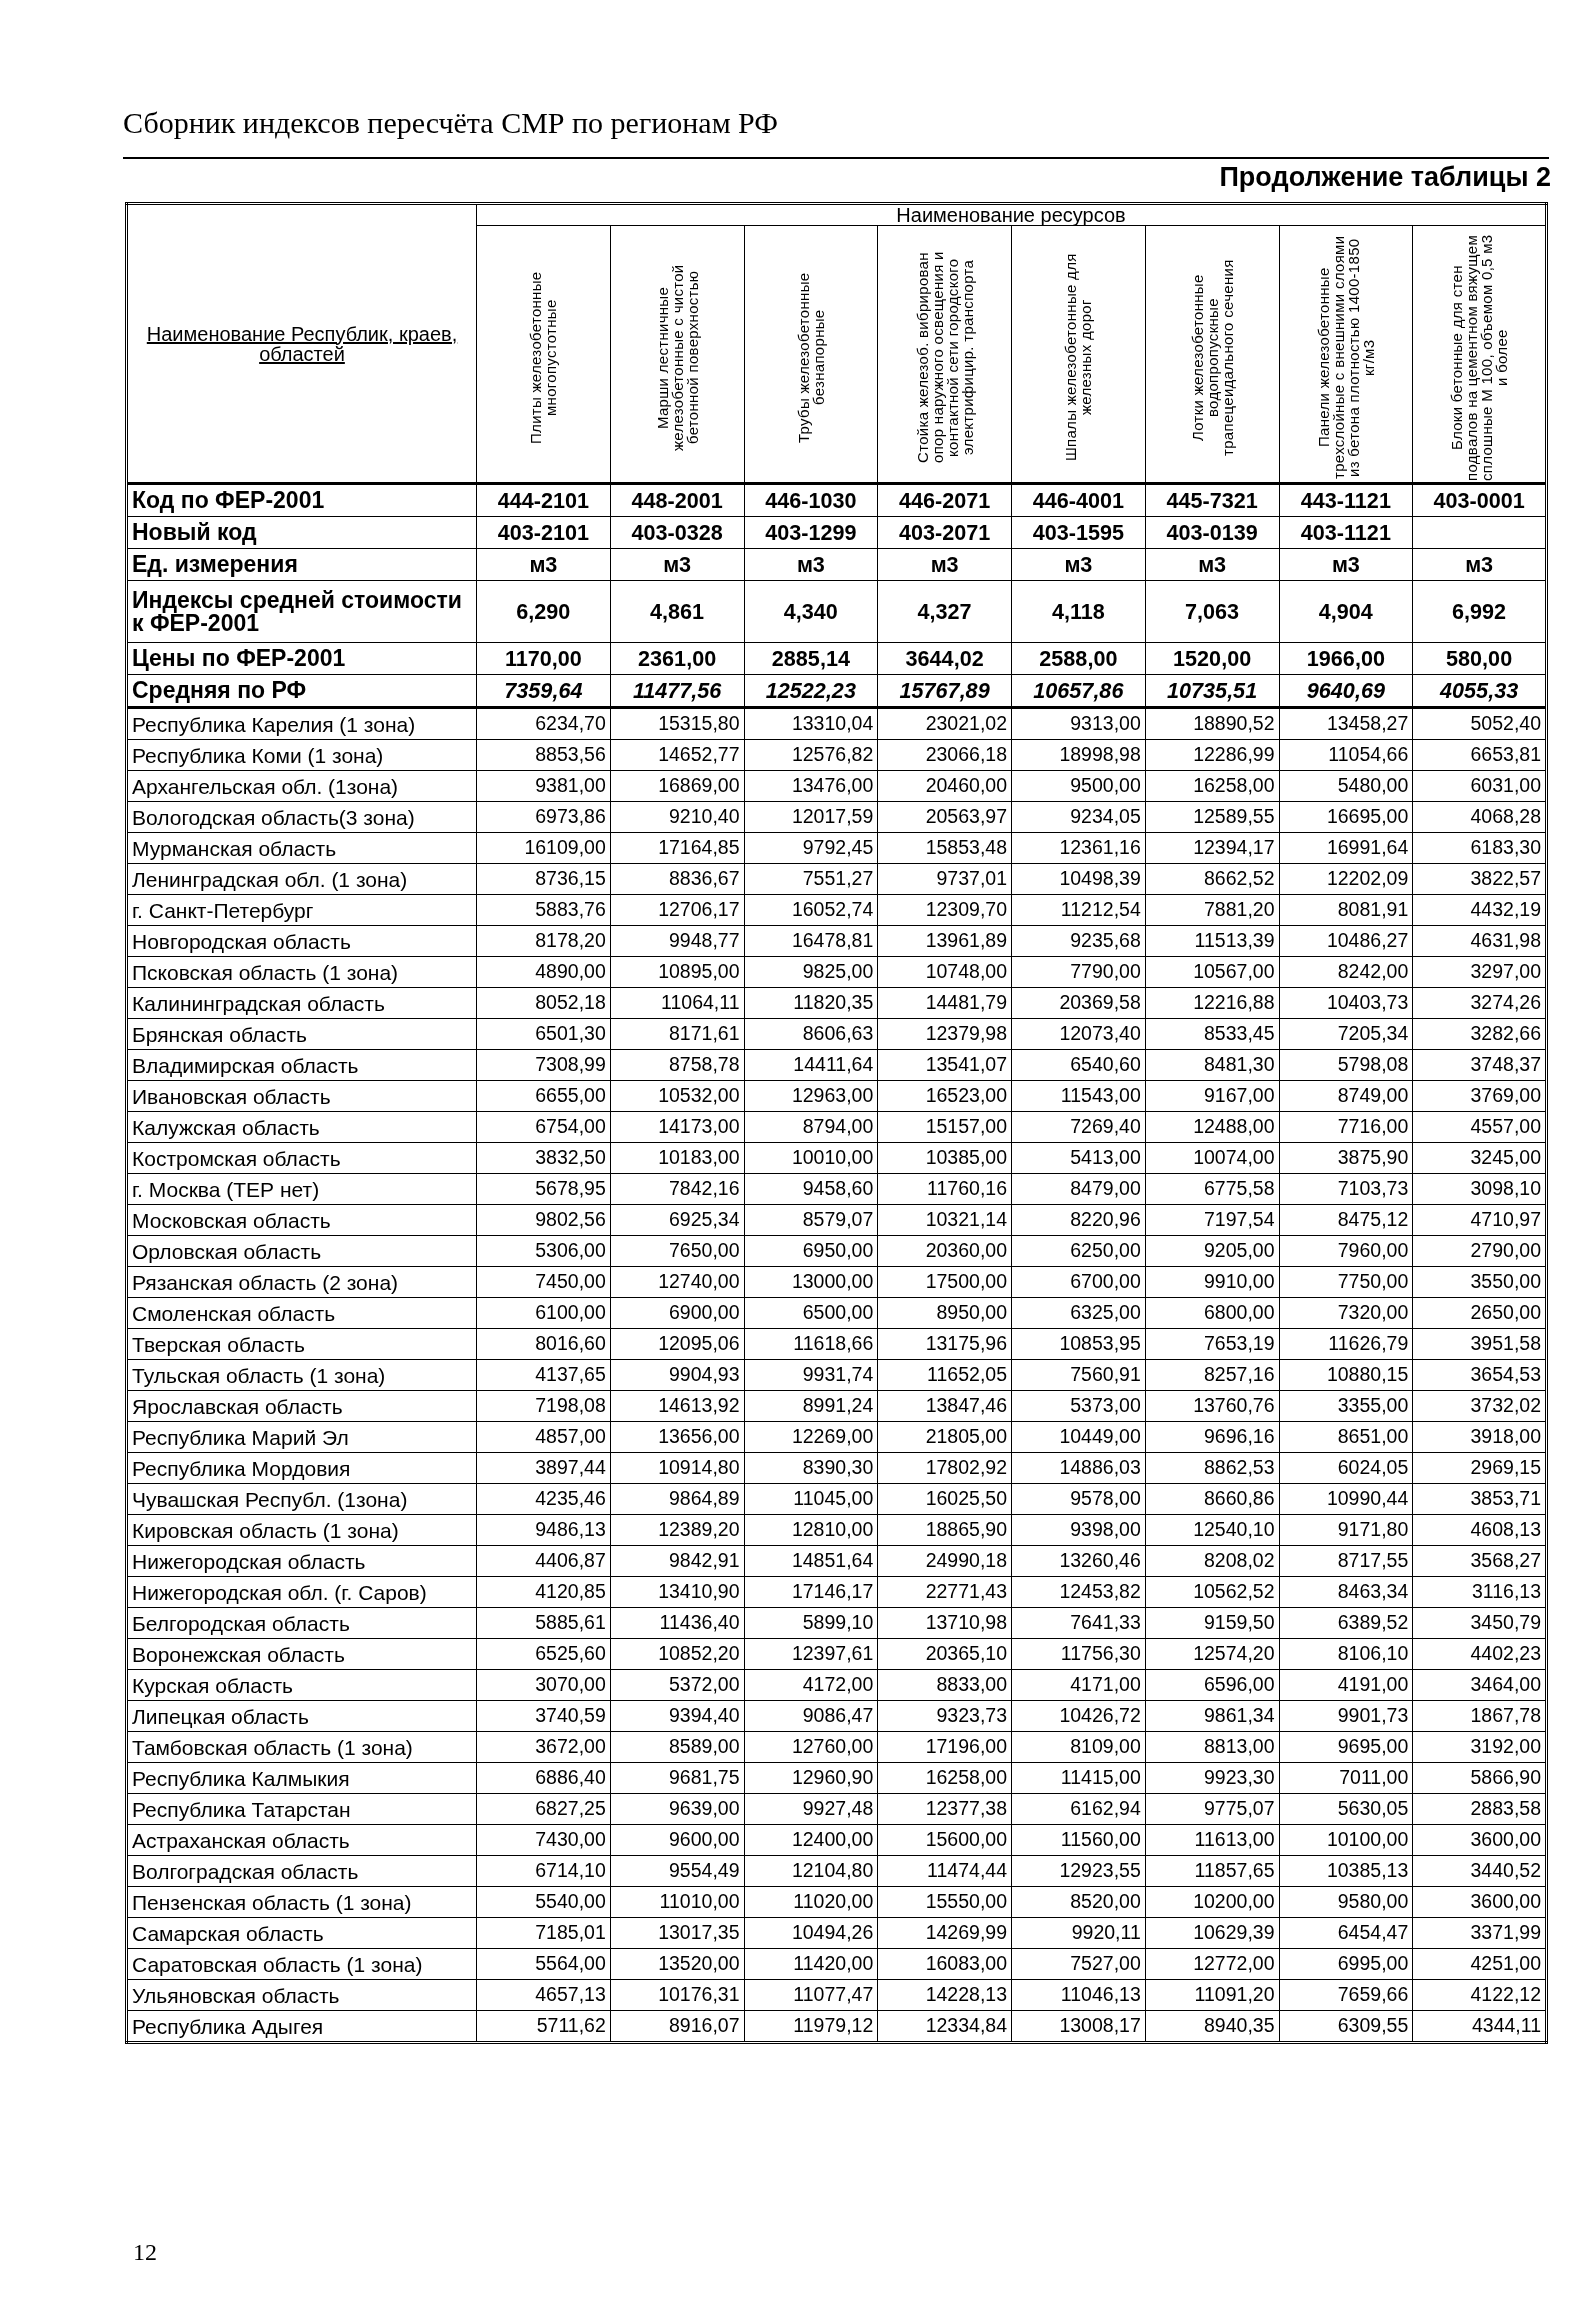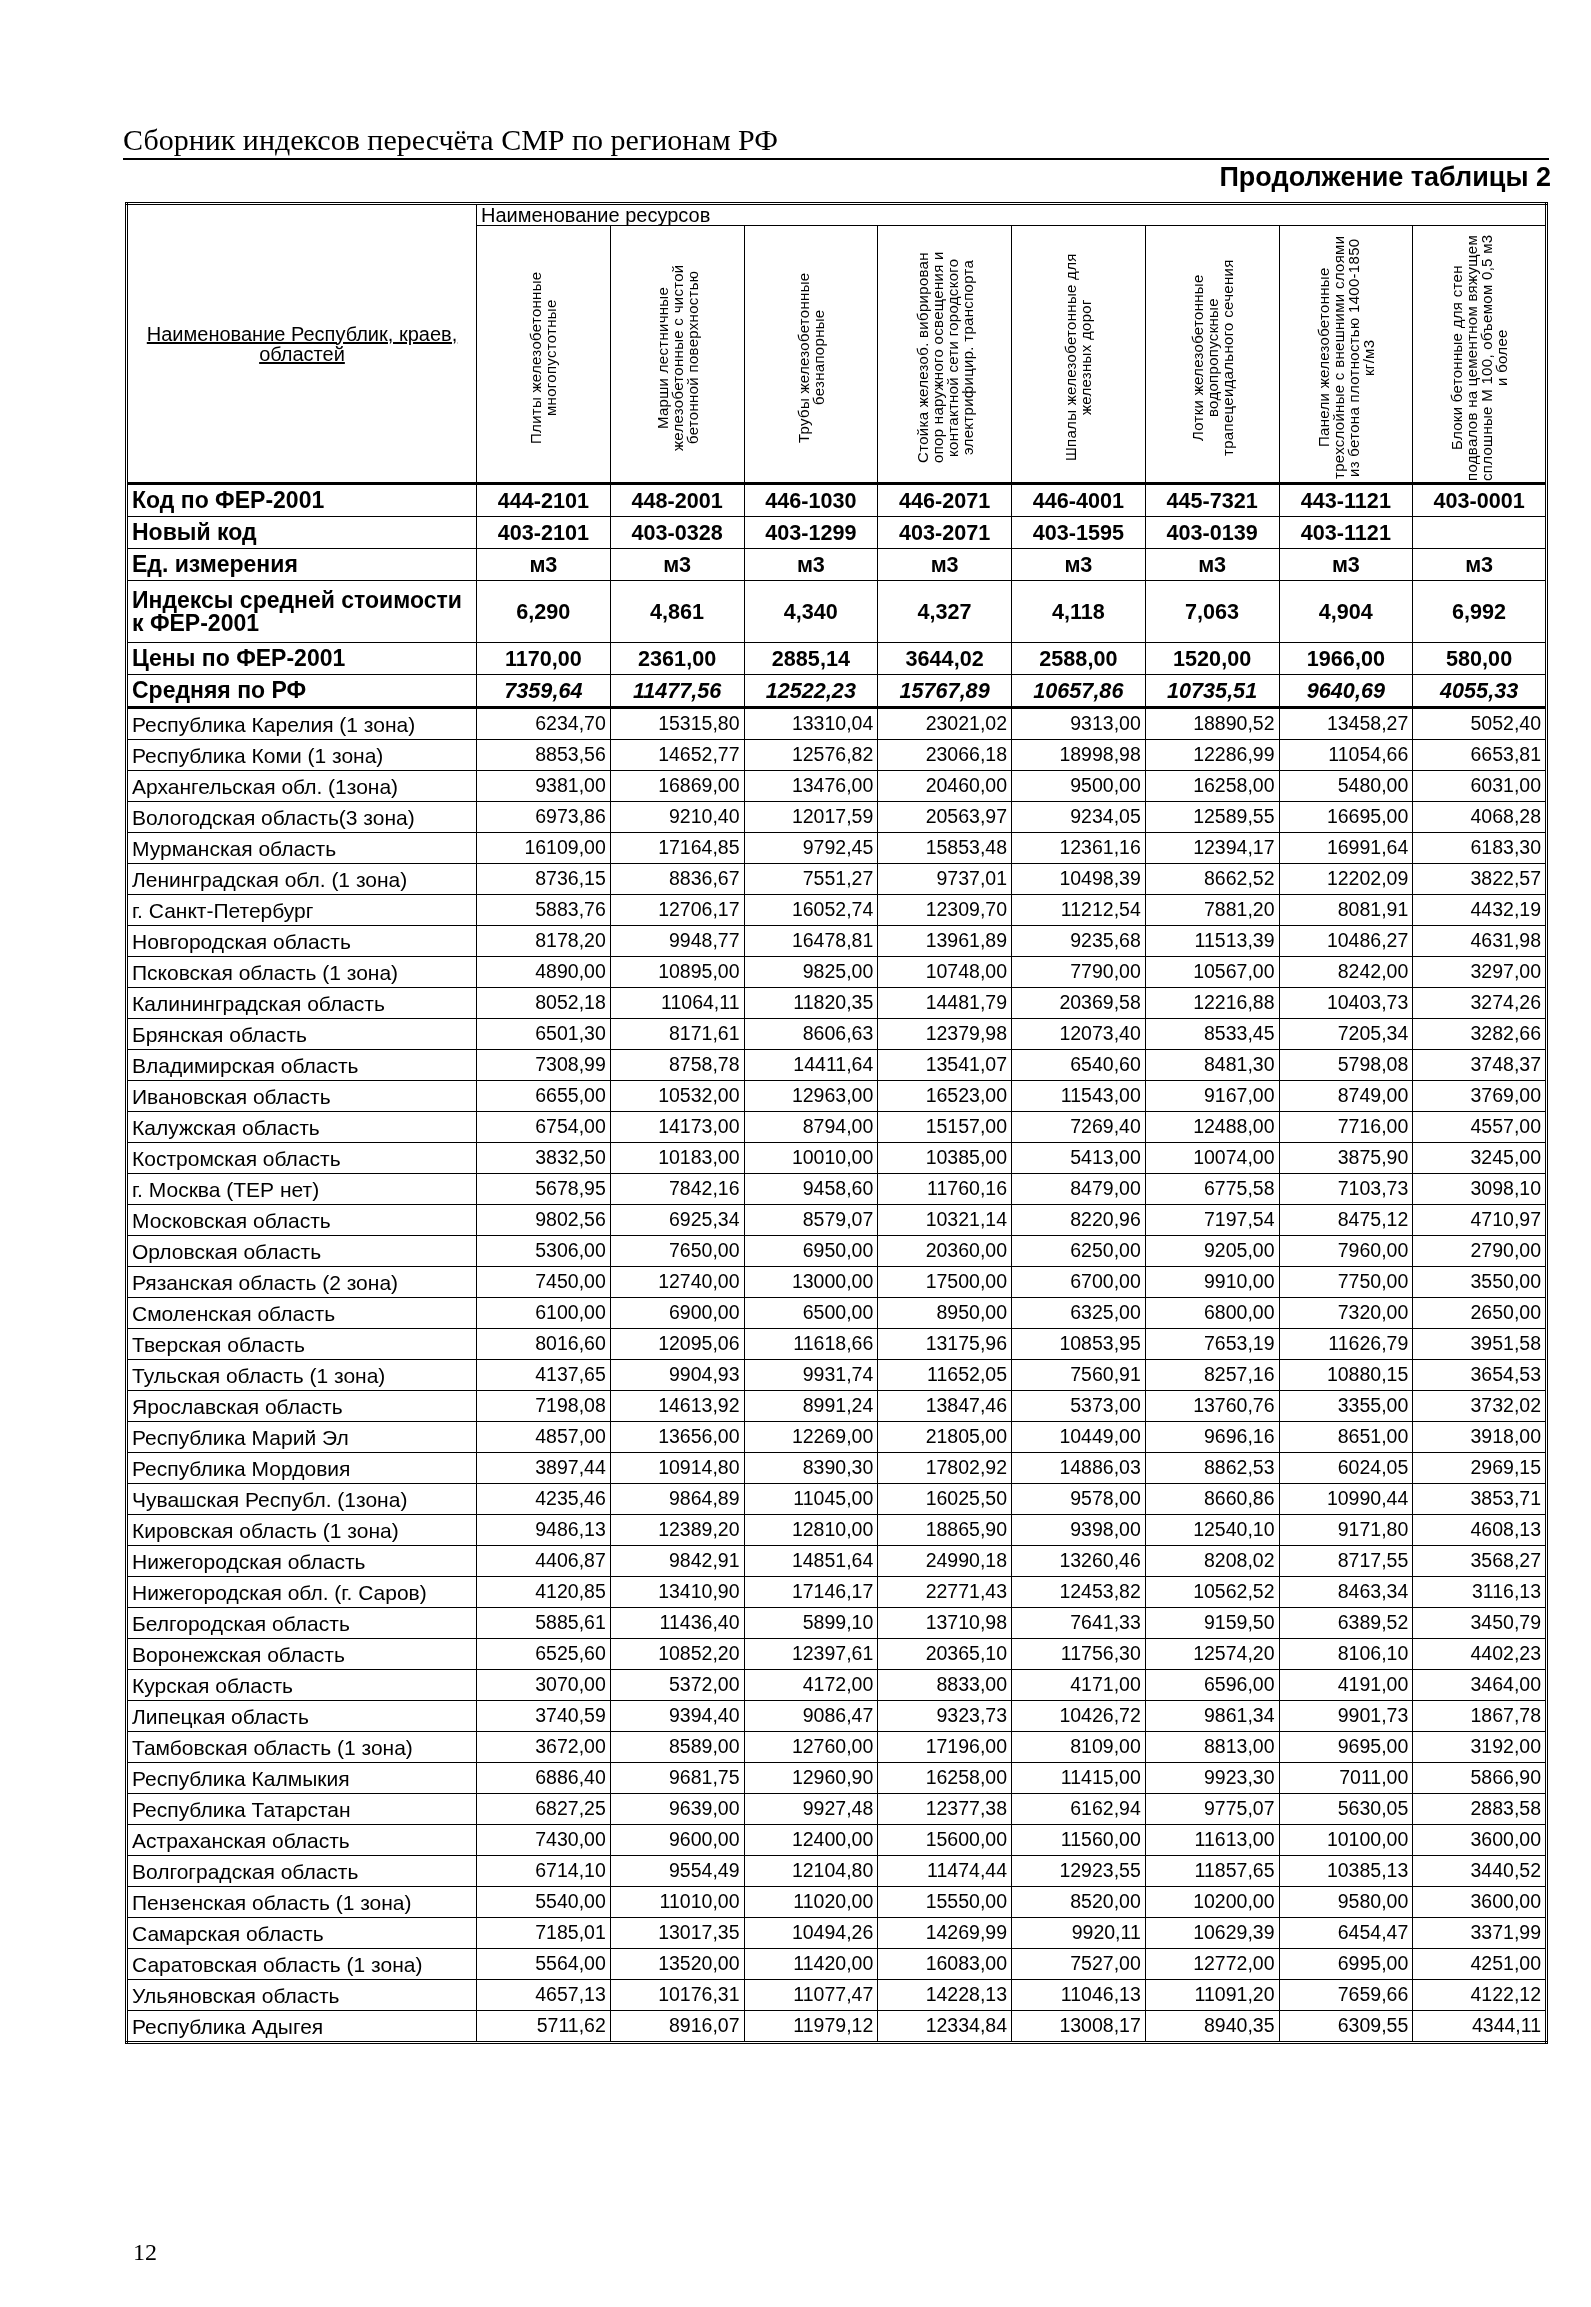--- a/index.html
+++ b/index.html
@@ -1,23 +1,23 @@
 <!DOCTYPE html>
 <html style="font-size:10.8px"><head>
 <meta charset="utf-8">
 <style>
   html, body { margin: 0; padding: 0; background: #ffffff; }
   body { width: 1592px; height: 2307px; position: relative; color: #000; font-family: "Liberation Sans", sans-serif; }
-  .page-header { position: absolute; left: 123px; top: 123px; width: 1426px; border-bottom: 2px solid #000; padding-bottom: 1px; }
+  .page-header { position: absolute; left: 123px; top: 106px; width: 1426px; border-bottom: 2px solid #000; padding-bottom: 17px; }
   .page-header span { font-family: "Liberation Serif", serif; font-size: 30px; }
   .continuation { position: absolute; right: 41px; top: 162px; font-size: 27px; font-weight: bold; }
   table.main { position: absolute; left: 125px; top: 202px; width: 1423px; border-collapse: collapse; border: 3.4px double #000; table-layout: fixed; }
   table.main td, table.main th { border: 1.3px solid #000; padding: 0 4px; font-size: 20px; line-height: 1.0; overflow: hidden; }
   th.region-head { font-weight: normal; font-size: 16px; text-align: center; width: 340px; text-decoration: underline; }
-  th.res-group { font-weight: normal; font-size: 16px; text-align: left; height: 20px; }
+  th.res-group { font-weight: normal; font-size: 16px; text-align: center; height: 20px; }
   th.vhead { height: 256px; vertical-align: bottom; padding: 0; font-weight: normal; }
   th.vhead div { writing-mode: vertical-rl; transform: rotate(180deg); font-size: 15px; text-align: center; margin: 0 auto; height: 249px; white-space: pre-line; letter-spacing: 0.3px; }
   tr.meta td { font-weight: bold; font-size: 21.6px; height: 31px; text-align: center; }
   tr.meta td.label { text-align: left; font-size: 23px; margin-top: 26px; }
   tr.meta.tall td { height: 61px; }
   tr.meta.avg td { font-style: italic; }
   tr.meta.avg td.label { font-style: normal; }
   tr.sep td { border-top: 3.4px solid #000; }
   tr.data td { height: 30px; text-align: right; font-size: 19.5px; }
   tr.data td.label { text-align: left; font-size: 21px; }

